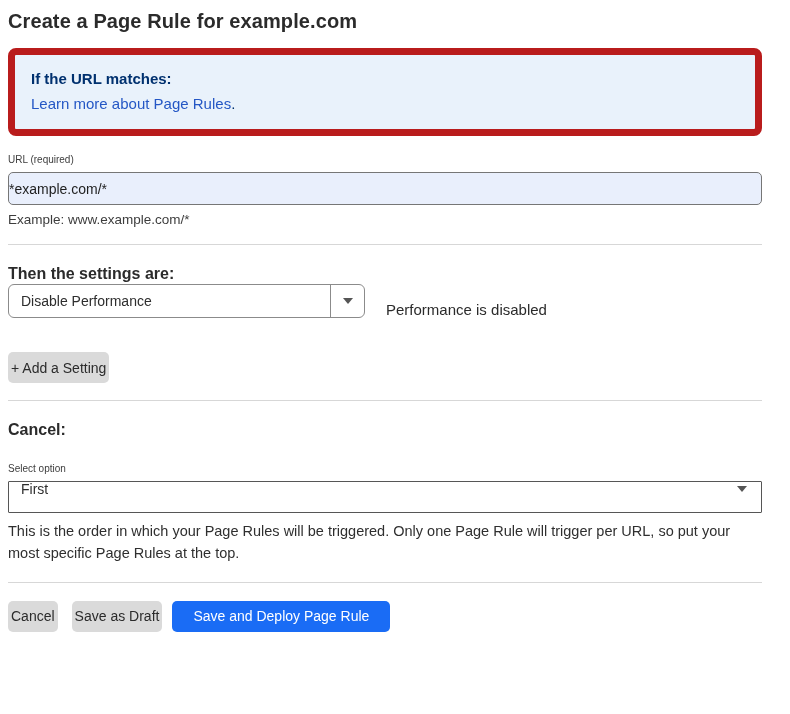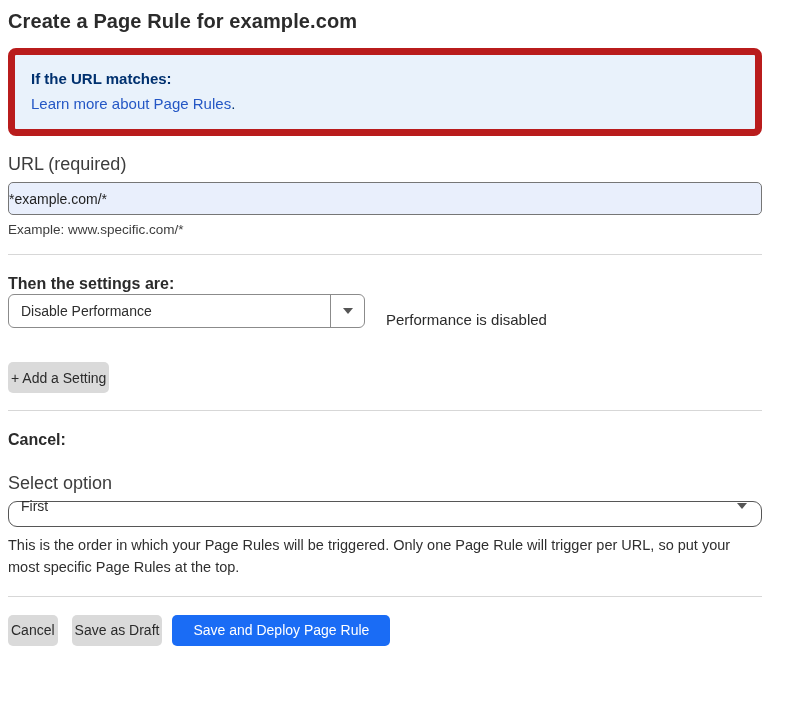--- a/index.html
+++ b/index.html
@@ -38,21 +38,21 @@
     font-weight: 700;
     font-size: 15px;
     margin-bottom: 2px;
   }
   .info-box a.info-link {
     color: #2457c5;
     cursor: pointer;
   }
 
   .field-label {
-    font-size: 18px;
+    font-size: 10px;
     color: #3d3d3d;
     margin-bottom: 7px;
   }
 
   .url-input {
     width: 100%;
     height: 33px;
     background: #e9effc;
     border: 1px solid #767676;
     border-radius: 5px;
@@ -140,23 +140,23 @@
     cursor: pointer;
     color: #2b2b2b;
     background: #dadada;
     height: 31px;
     padding: 0 3px;
   }
   .add-setting-btn { margin-top: 34px; }
 
   .order-select {
     width: 100%;
-    height: 26px;
+    height: 32px;
     border: 1px solid #565656;
-    border-radius: 9px;
+    border-radius: 1px;
     display: flex;
     align-items: center;
     background: #ffffff;
     cursor: pointer;
     padding: 0 14px 16px 12px;
   }
   .order-select .select-value {
     flex: 1;
     font-size: 14px;
     color: #2e2e2e;
@@ -191,21 +191,21 @@
 
     <h1 class="page-title">Create a Page Rule for example.com</h1>
 
     <div class="info-box">
       <div class="info-heading">If the URL matches:</div>
       <div><a class="info-link">Learn more about Page Rules</a><span>.</span></div>
     </div>
 
     <div class="field-label">URL (required)</div>
     <input class="url-input" type="text" value="*example.com/*" style="">
-    <div class="example-text">Example: www.specific.com/*</div>
+    <div class="example-text">Example: www.example.com/*</div>
 
     <hr class="divider">
 
     <h2 class="section-heading">Then the settings are:</h2>
 
     <div class="setting-row">
       <div class="select-box setting-select">
         <span class="select-value">Disable Performance</span>
         <span class="select-arrow-seg">
           <span class="caret-down"></span>

